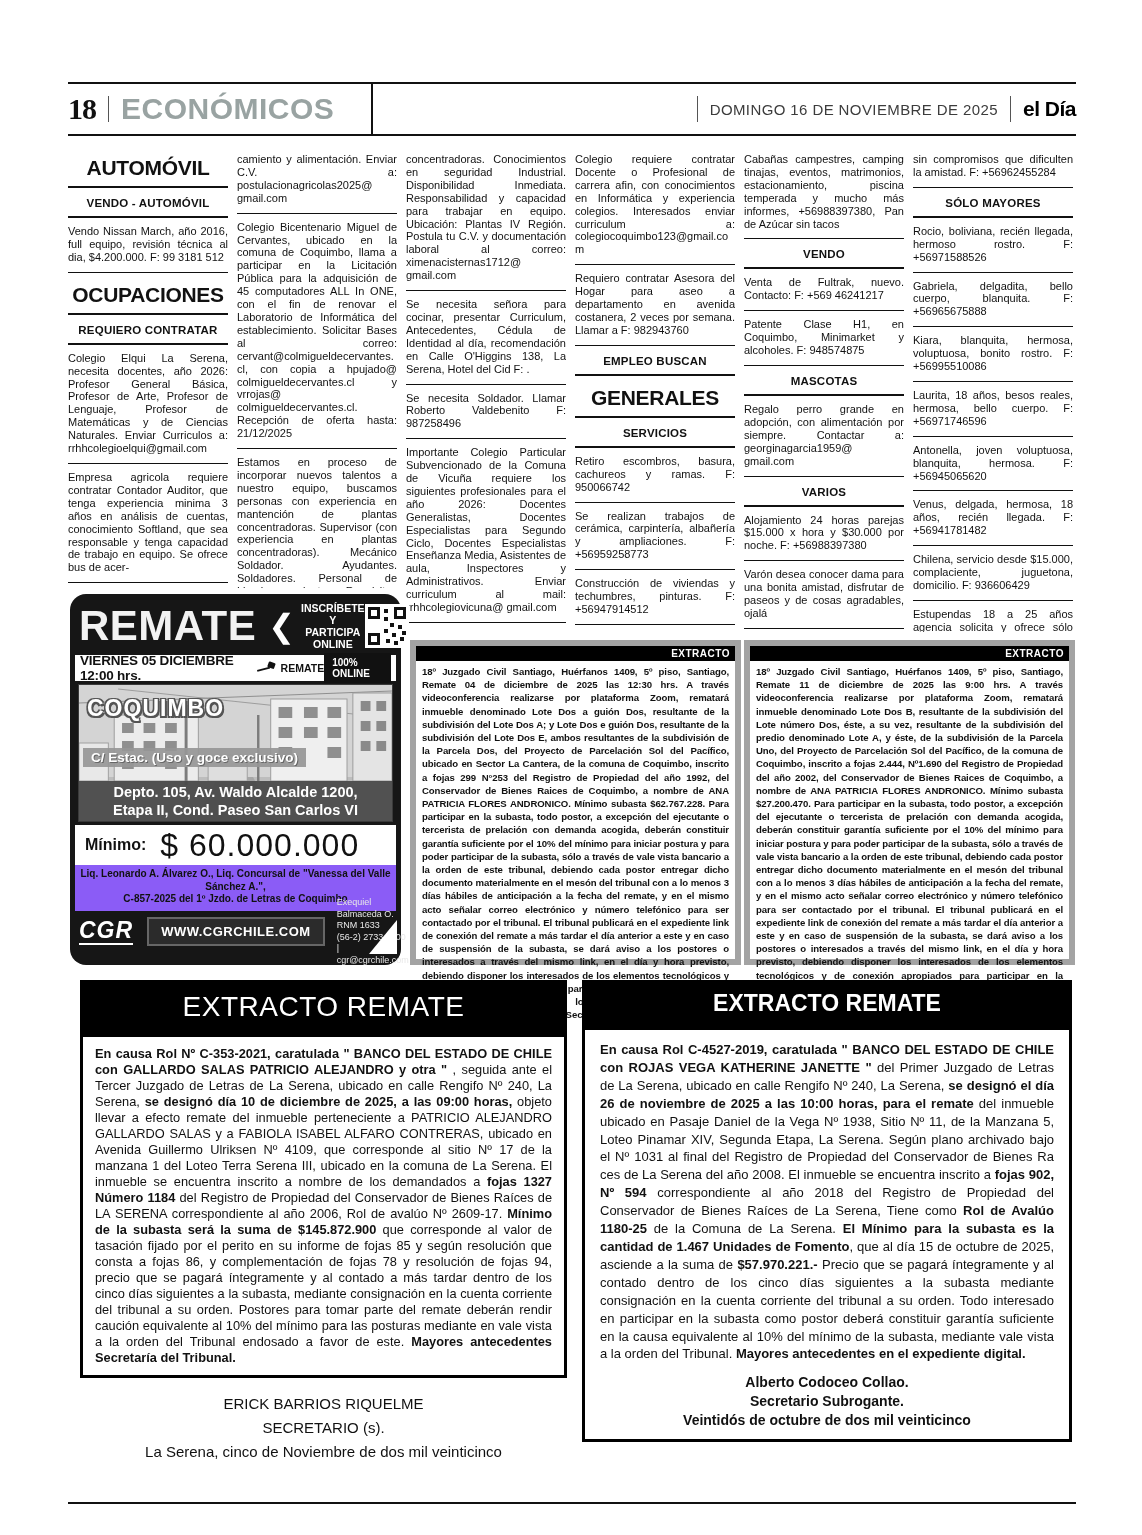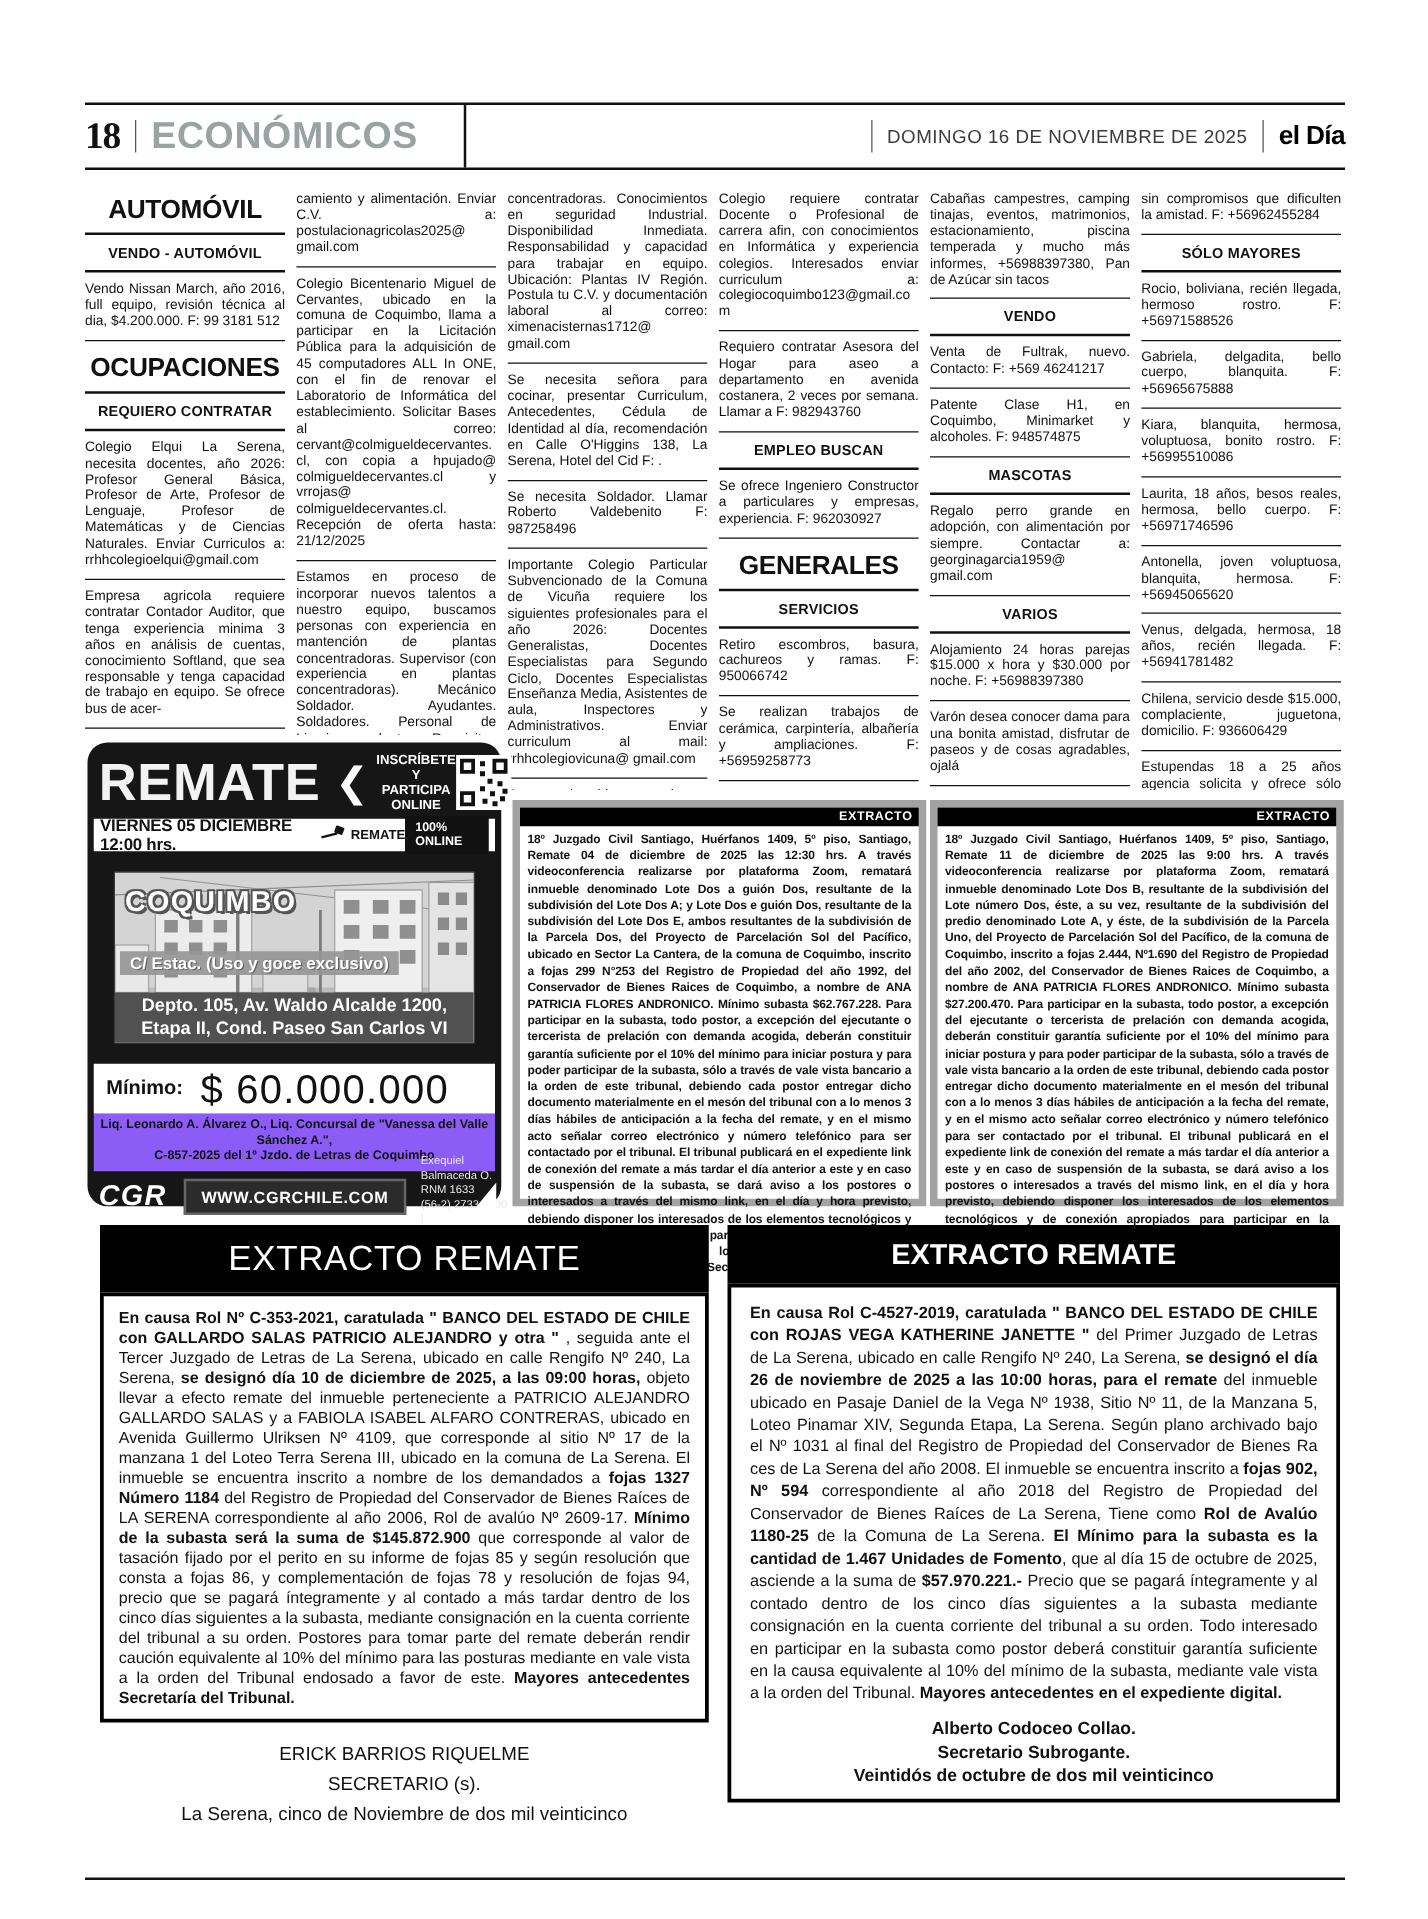--- a/index.html
+++ b/index.html
@@ -35,21 +35,21 @@
   .r-head{height:54px;display:flex;align-items:center;padding:0 4px;}
   .r-title{font-size:42px;font-weight:800;letter-spacing:.5px;color:#f2f2f2;line-height:1;}
   .r-arrow{font-size:32px;margin-left:12px;color:#fff;line-height:1;}
   .r-insc{font-size:10.5px;font-weight:800;line-height:12px;text-align:center;margin-left:6px;white-space:pre-line;}
   .r-qr{width:44px;height:44px;background:#fff;margin-left:auto;}
   .r-strip{background:#fff;color:#111;height:26px;display:flex;align-items:center;margin:2px 0;padding:0 5px;}
   .r-date{font-weight:800;font-size:13.5px;letter-spacing:-.2px;}
   .r-gavel{margin-left:8px;}
   .r-rsmall{font-weight:800;font-size:10.5px;margin-left:3px;}
   .r-chip{margin-left:auto;background:#111;color:#fff;font-weight:800;font-size:10px;padding:4px 8px;}
-  .r-photo{position:relative;height:136px;margin:16px;border:1px solid #3a3a3a;overflow:hidden;
+  .r-photo{position:relative;height:136px;margin:3px;border:1px solid #3a3a3a;overflow:hidden;
            background:linear-gradient(#c9c9c9,#e2e2e2);}
   .r-city{position:absolute;top:10px;left:8px;font-size:23px;font-weight:800;color:#fff;letter-spacing:1px;
           text-shadow:-1.5px -1.5px 0 #555,1.5px -1.5px 0 #555,-1.5px 1.5px 0 #555,1.5px 1.5px 0 #555,2px 2px 0 #555;}
   .r-estac{position:absolute;left:4px;bottom:54px;background:rgba(150,150,150,.92);color:#fff;
            font-weight:800;font-size:13.5px;padding:2px 8px;text-shadow:1px 1px 0 #666;}
   .r-depto{position:absolute;left:0;right:0;bottom:0;background:rgba(72,72,72,.93);color:#fff;
            font-weight:800;font-size:14.5px;line-height:18px;text-align:center;padding:2px 0;white-space:pre-line;}
   .r-minrow{background:#fff;color:#111;height:40px;display:flex;align-items:center;padding:0 10px;}
   .r-minlab{font-weight:800;font-size:16px;}
   .r-minval{font-weight:400;font-size:32px;letter-spacing:1px;margin-left:14px;}
@@ -121,21 +121,20 @@
       <div class="ad">concentradoras. Conocimientos en seguridad Industrial. Disponibilidad Inmediata. Responsabilidad y capacidad para trabajar en equipo. Ubicación: Plantas IV Región. Postula tu C.V. y documentación laboral al correo: ximenacisternas1712@ gmail.com</div>
       <div class="ad">Se necesita señora para cocinar, presentar Curriculum, Antecedentes, Cédula de Identidad al día, recomendación en Calle O'Higgins 138, La Serena, Hotel del Cid F: .</div>
       <div class="ad">Se necesita Soldador. Llamar Roberto Valdebenito F: 987258496</div>
       <div class="ad">Importante Colegio Particular Subvencionado de la Comuna de Vicuña requiere los siguientes profesionales para el año 2026: Docentes Generalistas, Docentes Especialistas para Segundo Ciclo, Docentes Especialistas Enseñanza Media, Asistentes de aula, Inspectores y Administrativos. Enviar curriculum al mail: rrhhcolegiovicuna@ gmail.com</div>
       <div class="ad">Centro de bienestar busca psicólogos escribenos a: psicologoscentromedicolaserena@gmail.com</div>
     </div>
     <div class="col col-tall">
       <div class="ad">Colegio requiere contratar Docente o Profesional de carrera afin, con conocimientos en Informática y experiencia colegios. Interesados enviar curriculum a: colegiocoquimbo123@gmail.com</div>
       <div class="ad">Requiero contratar Asesora del Hogar para aseo a departamento en avenida costanera, 2 veces por semana. Llamar a  F: 982943760</div>
       <div class="sub">EMPLEO BUSCAN</div>
-      <div class="ad">Se ofrece Ingeniero Constructor a particulares y empresas, experiencia.  F: 962030927</div>
       <div class="sec">GENERALES</div>
       <div class="sub">SERVICIOS</div>
       <div class="ad">Retiro escombros, basura, cachureos y ramas.  F: 950066742</div>
       <div class="ad">Se realizan trabajos de cerámica, carpintería, albañería y ampliaciones.  F: +56959258773</div>
       <div class="ad">Construcción de viviendas y techumbres, pinturas. F: +56947914512</div>
     </div>
     <div class="col col-tall">
       <div class="ad">Cabañas campestres, camping tinajas, eventos, matrimonios, estacionamiento, piscina temperada y mucho más informes, +56988397380, Pan de Azúcar sin tacos</div>
       <div class="sub">VENDO</div>
       <div class="ad">Venta de Fultrak, nuevo. Contacto: F: +569 46241217</div>

